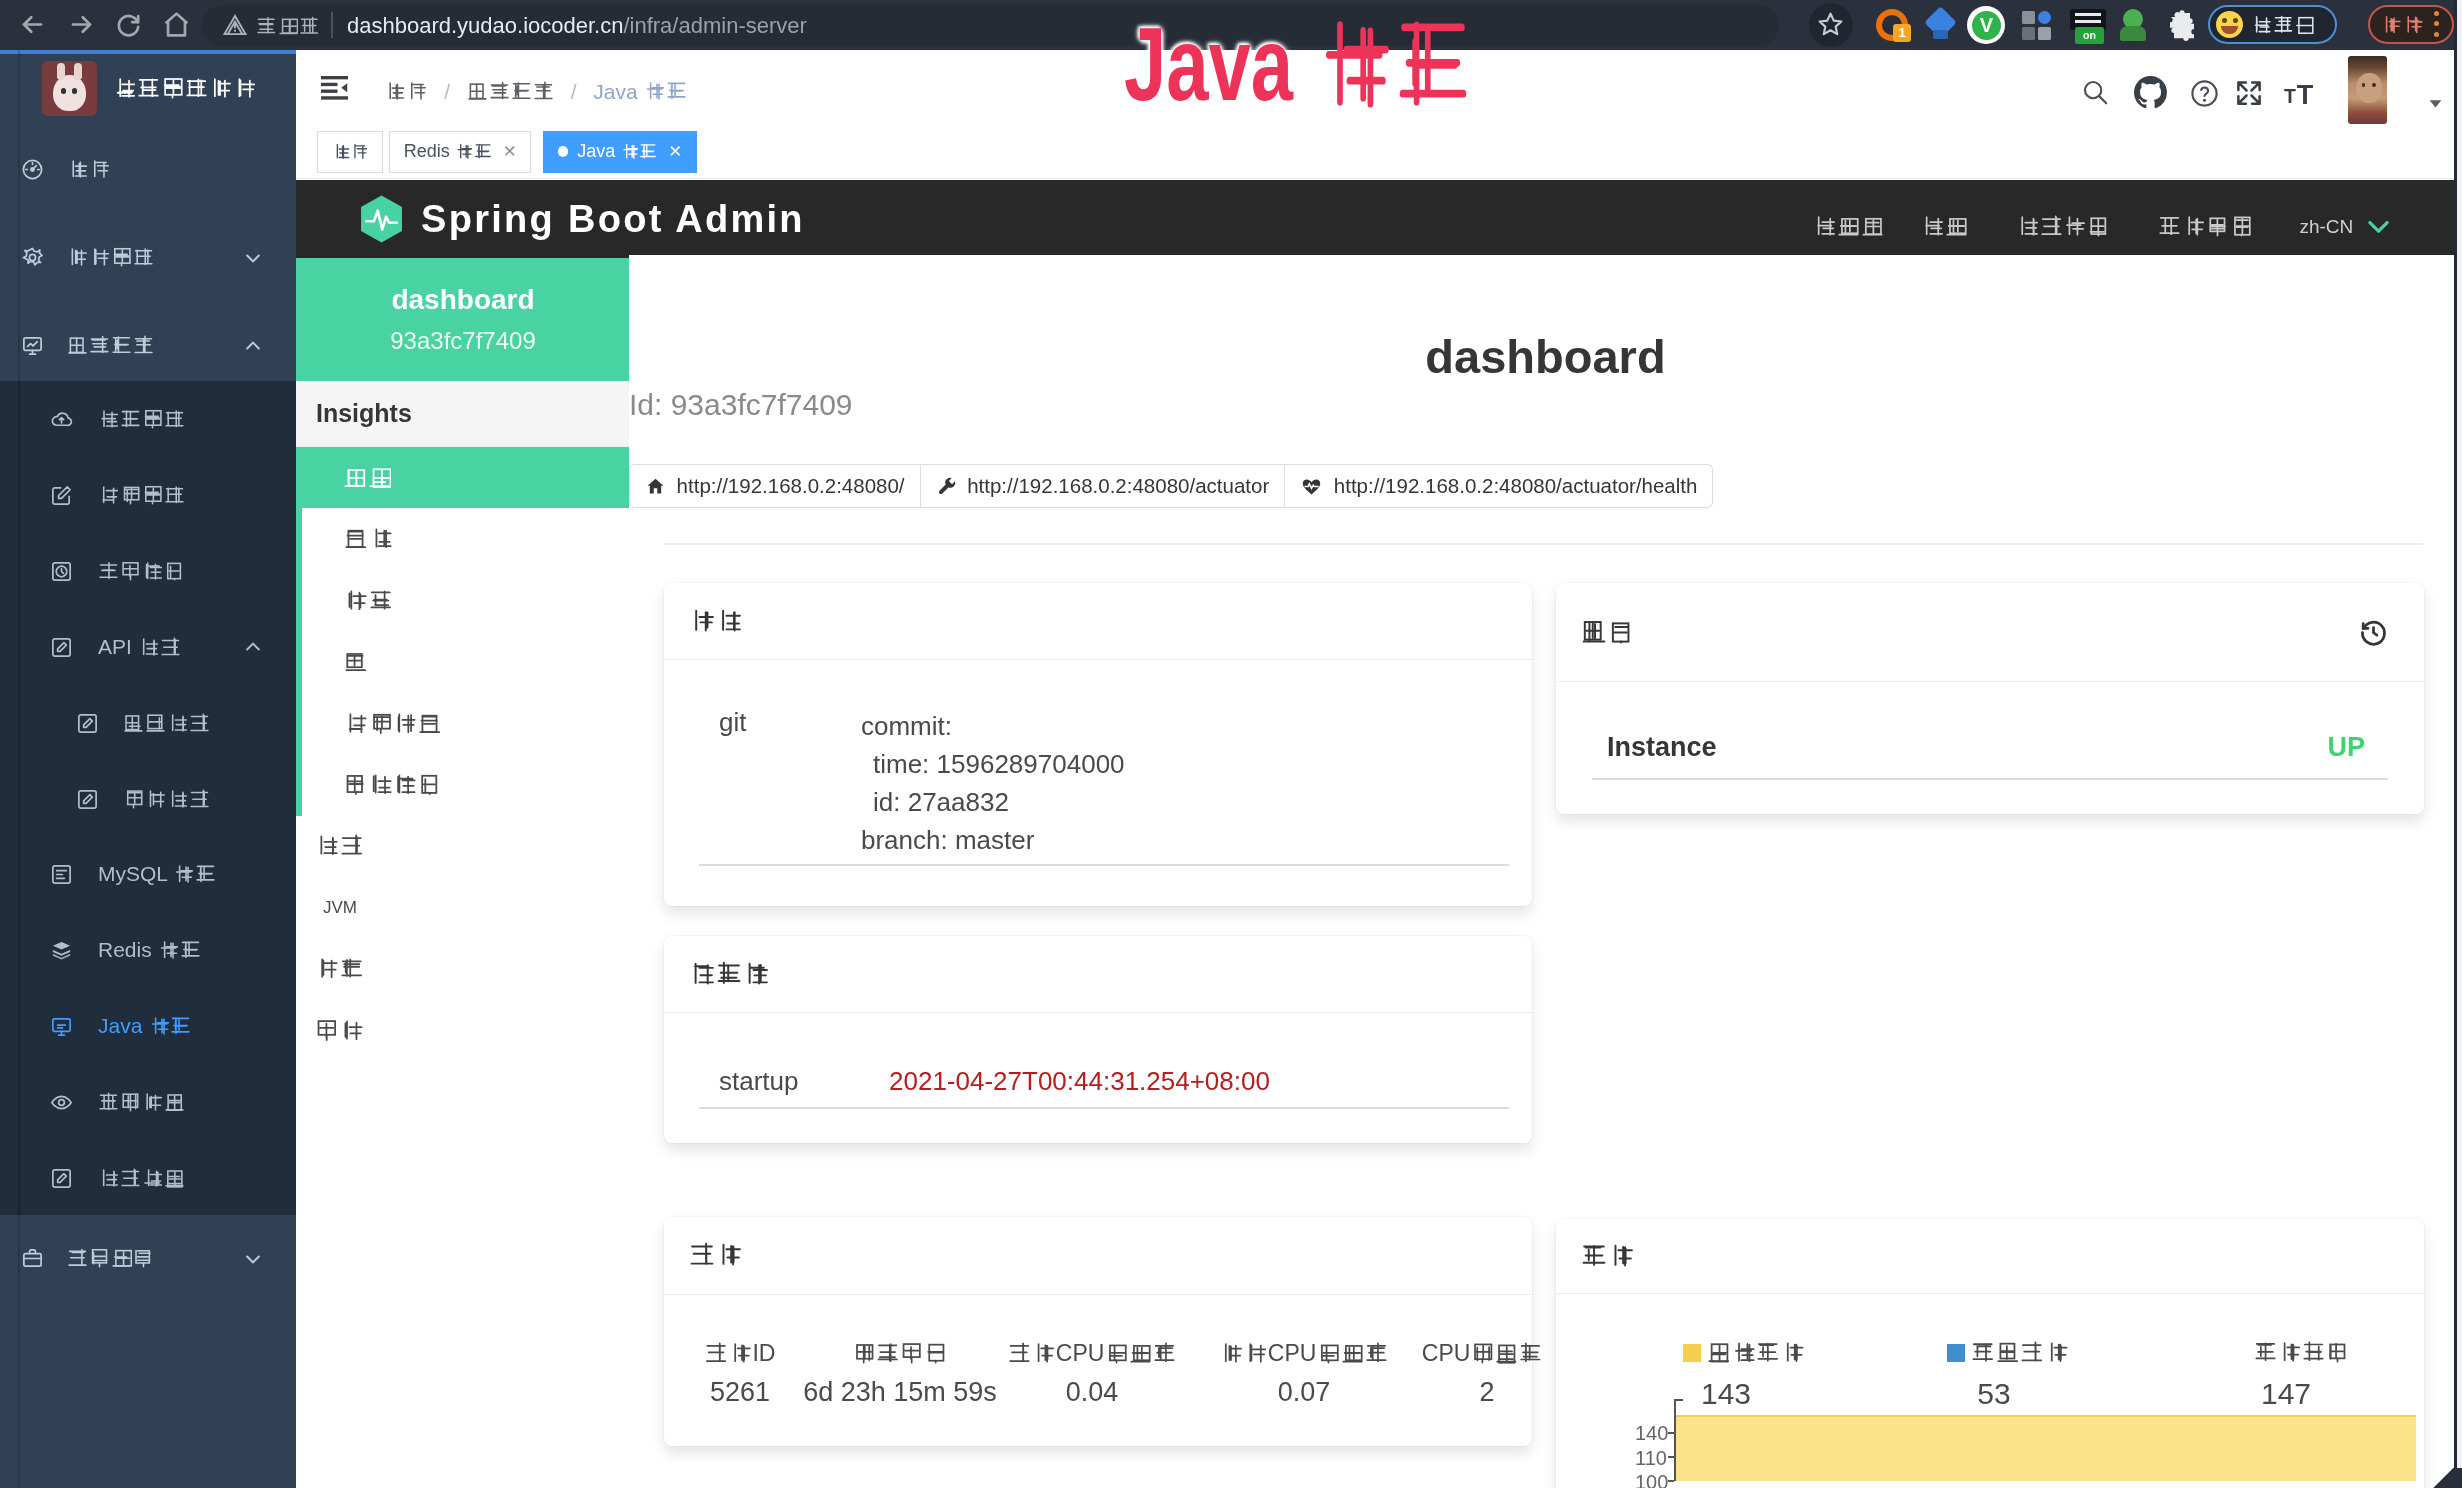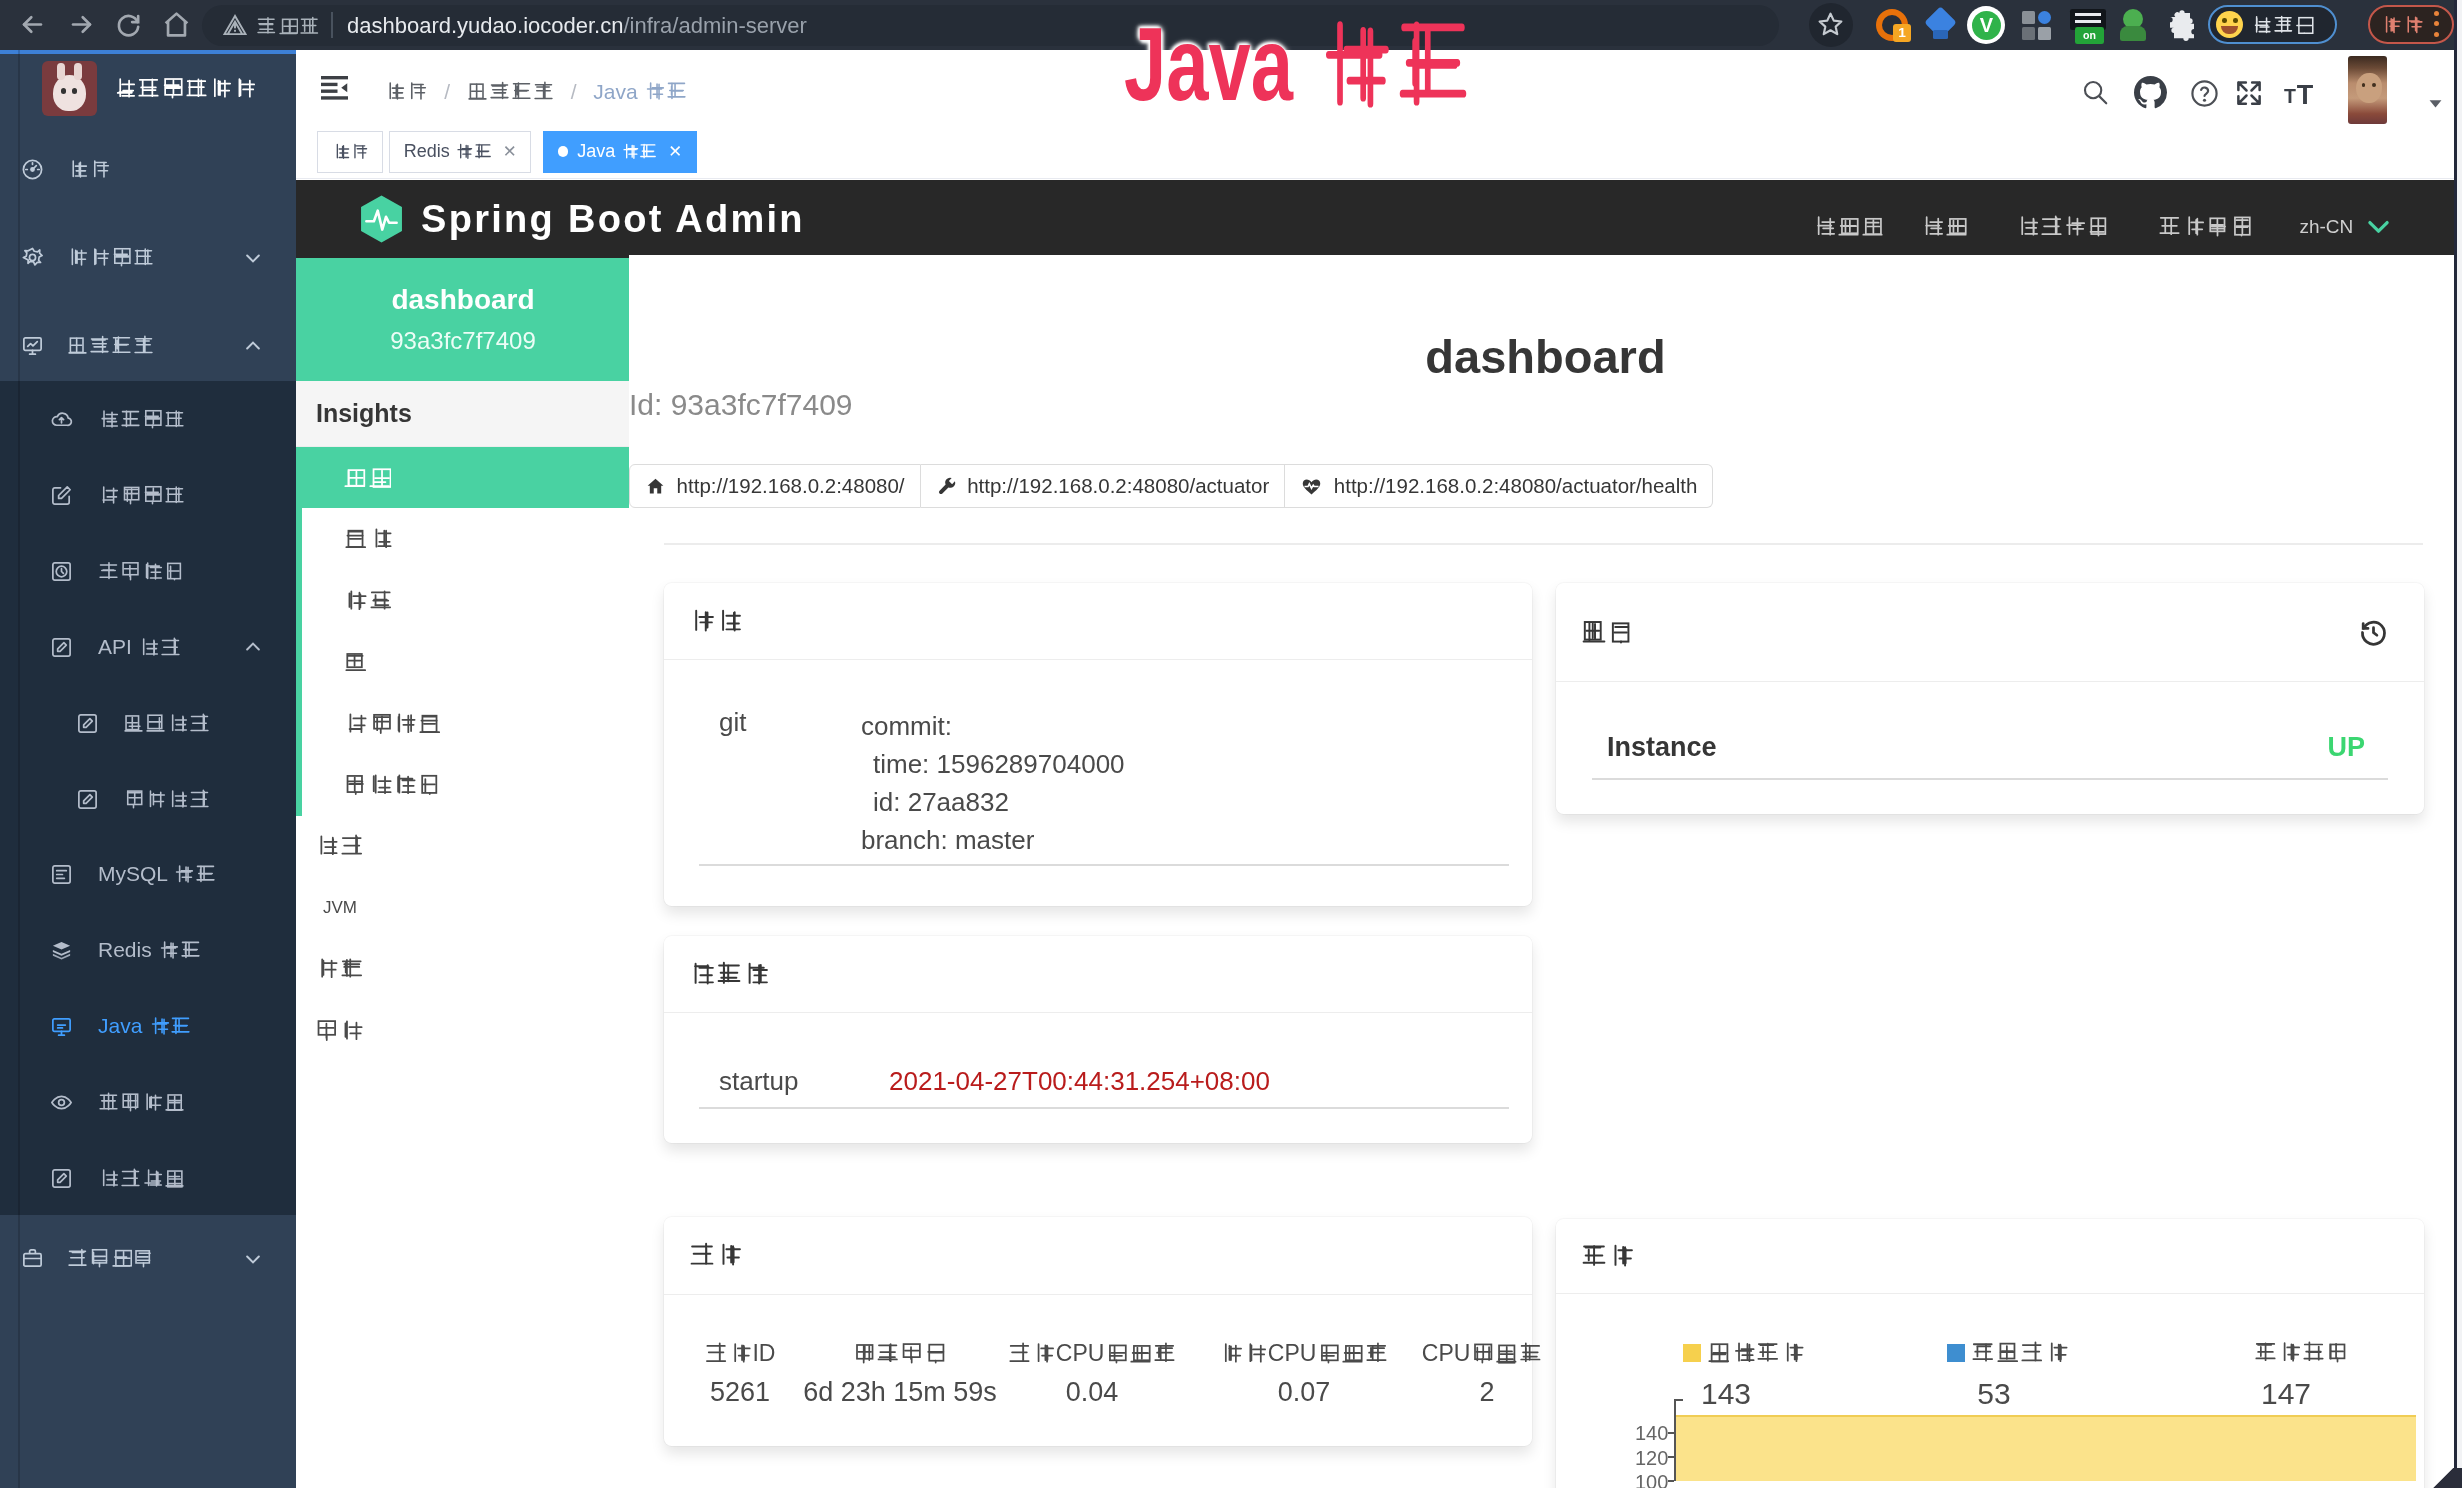--- a/index.html
+++ b/index.html
@@ -797,21 +797,21 @@
             </svg><svg class="cn" width="1em" height="1em" viewBox="0 0 100 100" style="margin:0 0.02em;">
               <rect x="18.38201904296875" y="19.464599609375" width="61.9892578125" height="60.3865966796875" fill="none" stroke="currentColor" stroke-width="7.5"></rect>
               <path d="M24.4 49.7H74.4M50.0 79.9V94.0M20.3 20.0V81.5M43.8 16.9V78.1" fill="none" stroke="currentColor" stroke-width="7.5" stroke-linecap="round"></path>
             </svg></span>
         </div>
       <div class="abs" style="left:170px;top:158px;width:0;font-size:30px;color:#4a4a4a;display:flex;justify-content:center;">143</div>
       <div class="abs" style="left:438px;top:158px;width:0;font-size:30px;color:#4a4a4a;display:flex;justify-content:center;">53</div>
       <div class="abs" style="left:730px;top:158px;width:0;font-size:30px;color:#4a4a4a;display:flex;justify-content:center;">147</div>
 
       <div class="abs" style="left:79px;top:203px;width:30px;text-align:right;font-size:20px;color:#666;">140</div>
-      <div class="abs" style="left:79px;top:228px;width:30px;text-align:right;font-size:20px;color:#666;">120</div>
+      <div class="abs" style="left:79px;top:228px;width:30px;text-align:right;font-size:20px;color:#666;">110</div>
       <div class="abs" style="left:79px;top:252px;width:30px;text-align:right;font-size:20px;color:#666;">100</div>
       <div class="abs" style="left:118px;top:180px;width:1.5px;height:82px;background:#555;"></div>
       <div class="abs" style="left:112px;top:213px;width:6px;height:1.5px;background:#555;"></div>
       <div class="abs" style="left:112px;top:237px;width:6px;height:1.5px;background:#555;"></div>
       <div class="abs" style="left:112px;top:261px;width:6px;height:1.5px;background:#555;"></div>
       <div class="abs" style="left:118px;top:180px;width:9px;height:1.5px;background:#555;"></div>
       <div class="abs" style="left:120px;top:196px;width:740px;height:66px;background:#fbe38b;border-top:2.3px solid #f0cd55;"></div>
     </div>
   </div>
 

